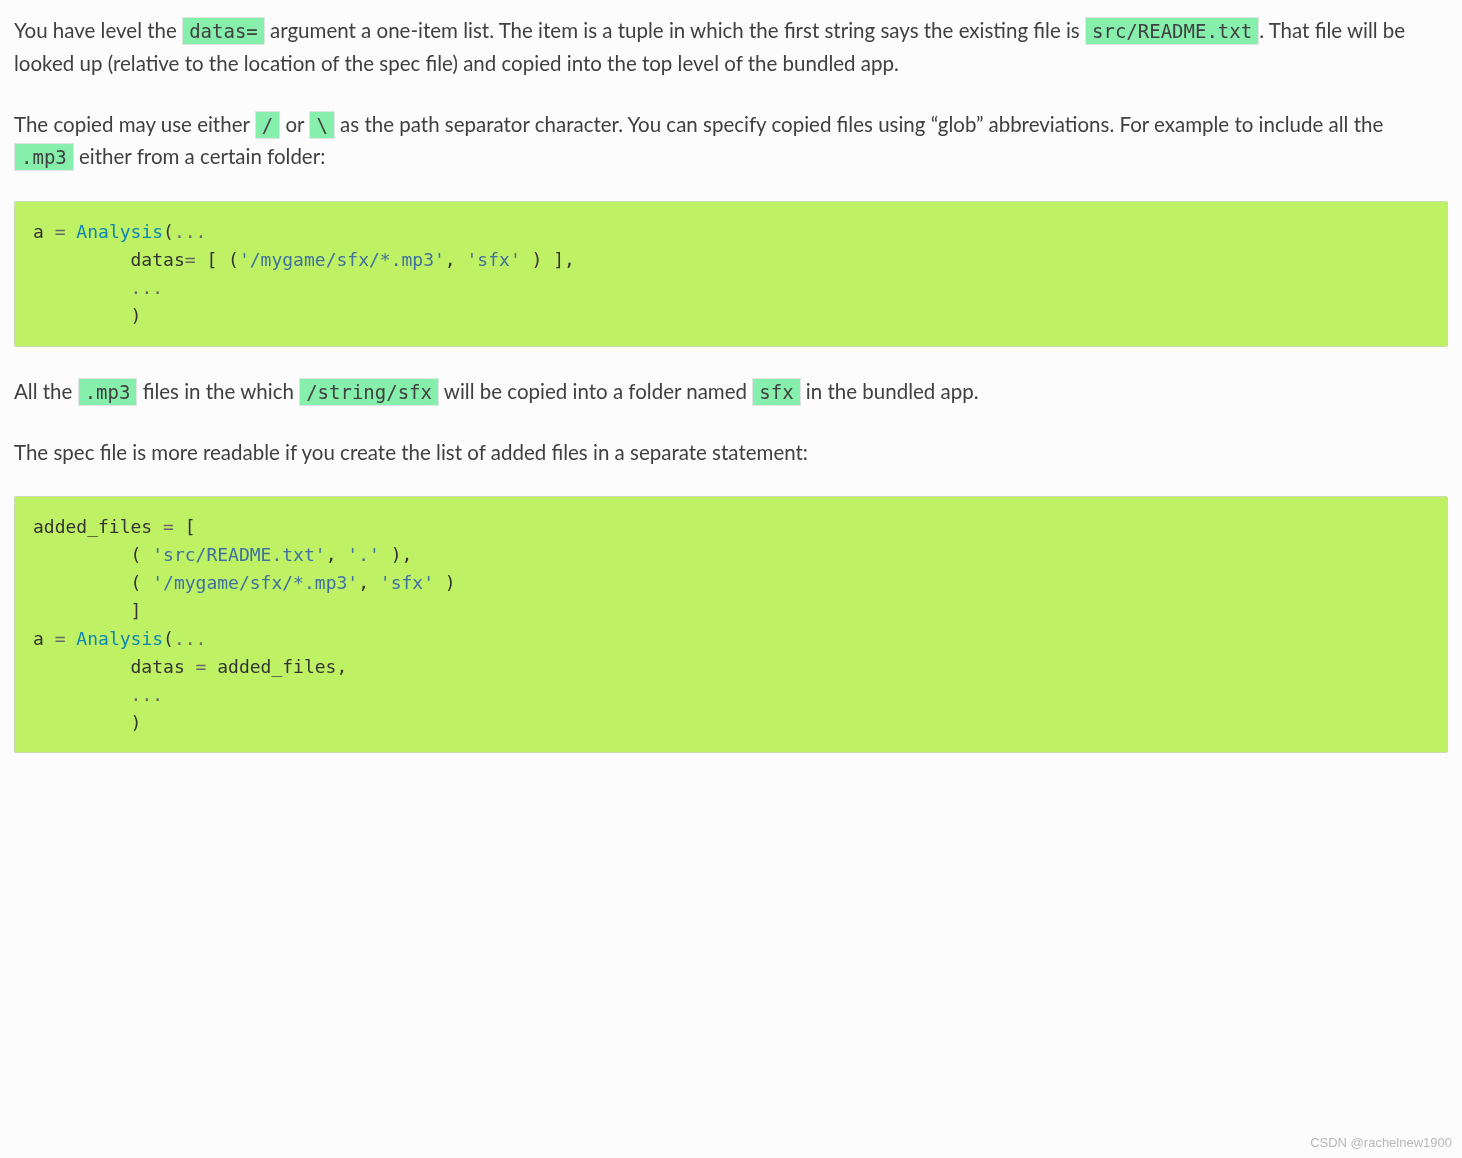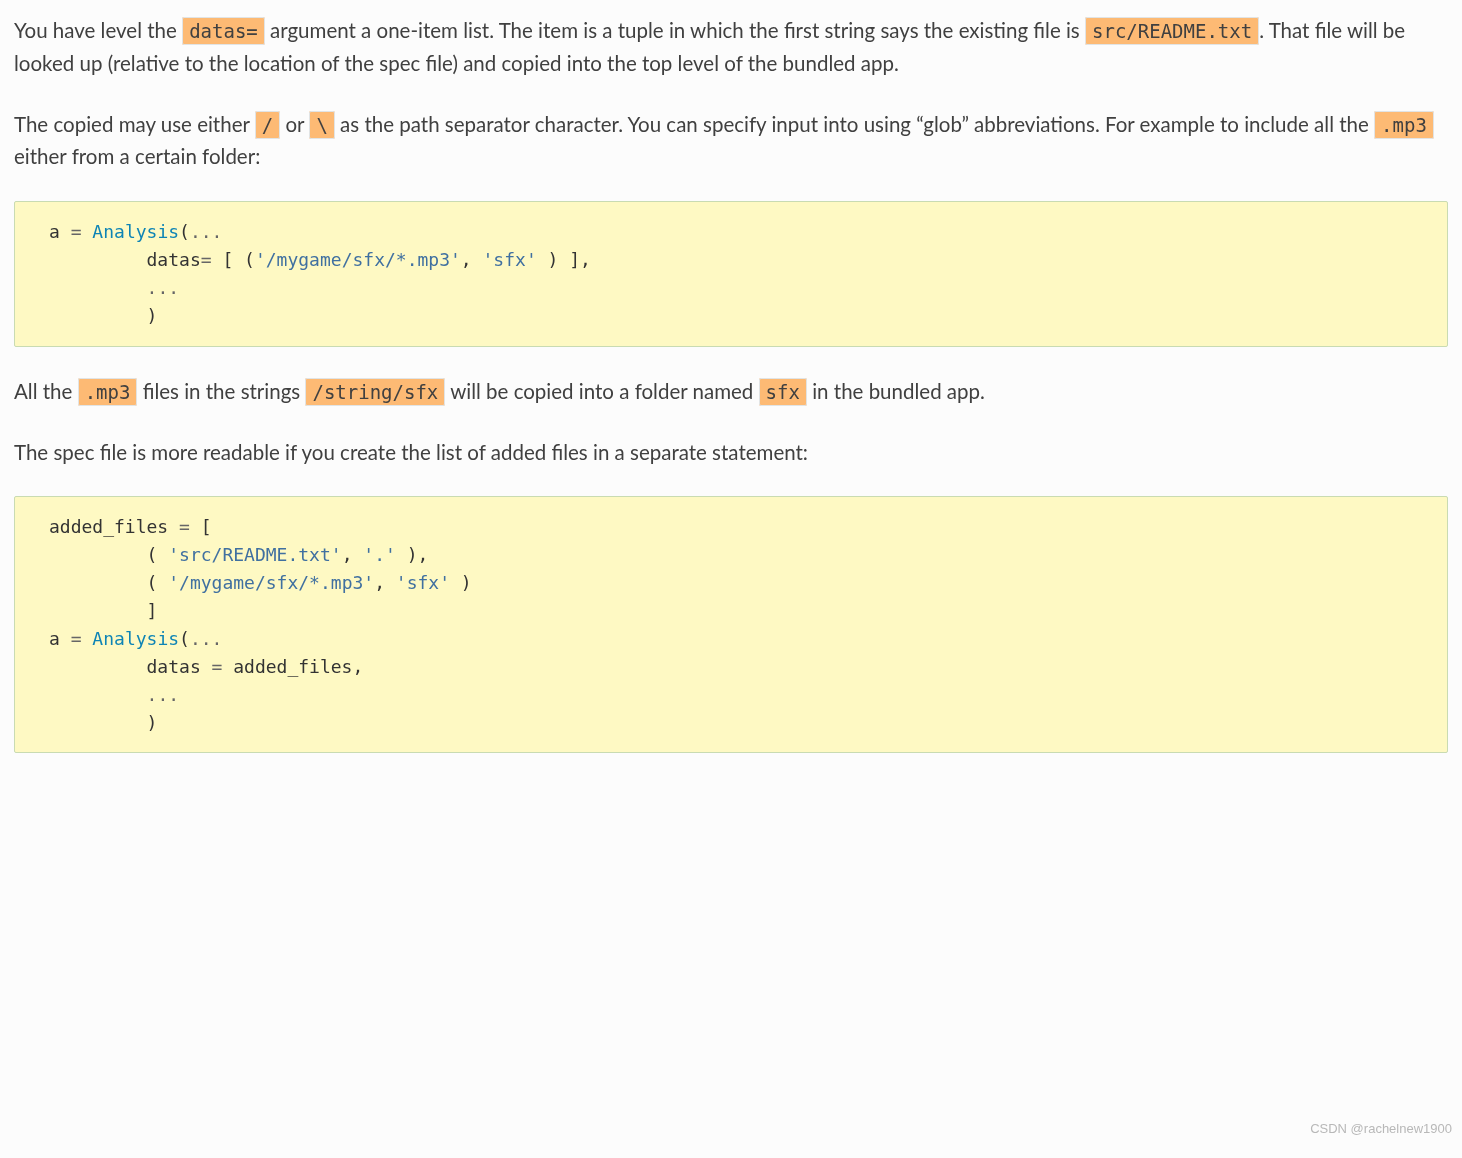--- a/index.html
+++ b/index.html
@@ -10,77 +10,77 @@
       line-height: 1.6;
       color: #404040;
       background: #fcfcfc;
     }
     p {
       margin: 0 0 28px 0;
     }
     code.inline {
       font-family: 'Consolas', 'Menlo', 'DejaVu Sans Mono', monospace;
       font-size: 19px;
-      background: #fdba74;
+      background: #86efac;
       border: 1px solid #e1e4e5;
       padding: 2px 6px;
       border-radius: 2px;
       color: #404040;
       white-space: pre;
     }
     pre.codeblock {
-      background: #fef9c3;
+      background: #bef264;
       border: 1px solid #c9dbb2;
       border-radius: 2px;
-      padding: 16px 34px;
+      padding: 16px 18px;
       margin: 0 0 28px 0;
       overflow-x: auto;
     }
     pre.codeblock code {
       font-family: 'Consolas', 'Menlo', 'DejaVu Sans Mono', monospace;
       font-size: 18px;
       line-height: 1.55;
       color: #333;
       white-space: pre;
       display: block;
     }
     
     .n  { color: #333; }
     .o  { color: #666; }
     .p  { color: #333; }
     .nc { color: #0e84b5; }     
     .s  { color: #4070a0; }
     .watermark {
       position: fixed;
       right: 10px;
-      bottom: 18px;
+      bottom: 4px;
       font-size: 13px;
       color: #b8b8b8;
       font-family: Arial, sans-serif;
       pointer-events: none;
     }
   </style>
 </head>
 <body>
 
 <p>
   <span>You have level the </span><code class="inline">datas=</code><span> argument a one-item list. The item is a tuple in which the first string says the existing file is </span><code class="inline">src/README.txt</code><span>. That file will be looked up (relative to the location of the spec file) and copied into the top level of the bundled app.</span>
 </p>
 
 <p>
-  <span>The copied may use either </span><code class="inline">/</code><span> or </span><code class="inline">\</code><span> as the path separator character. You can specify input into using “glob” abbreviations. For example to include all the </span><code class="inline">.mp3</code><span> either from a certain folder:</span>
+  <span>The copied may use either </span><code class="inline">/</code><span> or </span><code class="inline">\</code><span> as the path separator character. You can specify copied files using “glob” abbreviations. For example to include all the </span><code class="inline">.mp3</code><span> either from a certain folder:</span>
 </p>
 
 <pre class="codeblock"><code><span class="n">a </span><span class="o">=</span><span class="nc"> Analysis</span><span class="p">(</span><span class="o">...</span>
 <span class="n">         datas</span><span class="o">=</span><span> </span><span class="p">[</span><span> </span><span class="p">(</span><span class="s">'/mygame/sfx/*.mp3'</span><span class="p">,</span><span> </span><span class="s">'sfx'</span><span> </span><span class="p">)</span><span> </span><span class="p">]</span><span class="p">,</span>
 <span>         </span><span class="o">...</span>
 <span>         </span><span class="p">)</span></code></pre>
 
 <p>
-  <span>All the </span><code class="inline">.mp3</code><span> files in the strings </span><code class="inline">/string/sfx</code><span> will be copied into a folder named </span><code class="inline">sfx</code><span> in the bundled app.</span>
+  <span>All the </span><code class="inline">.mp3</code><span> files in the which </span><code class="inline">/string/sfx</code><span> will be copied into a folder named </span><code class="inline">sfx</code><span> in the bundled app.</span>
 </p>
 
 <p>
   <span>The spec file is more readable if you create the list of added files in a separate statement:</span>
 </p>
 
 <pre class="codeblock"><code><span class="n">added_files </span><span class="o">=</span><span> </span><span class="p">[</span>
 <span>         </span><span class="p">(</span><span> </span><span class="s">'src/README.txt'</span><span class="p">,</span><span> </span><span class="s">'.'</span><span> </span><span class="p">)</span><span class="p">,</span>
 <span>         </span><span class="p">(</span><span> </span><span class="s">'/mygame/sfx/*.mp3'</span><span class="p">,</span><span> </span><span class="s">'sfx'</span><span> </span><span class="p">)</span>
 <span>         </span><span class="p">]</span>

